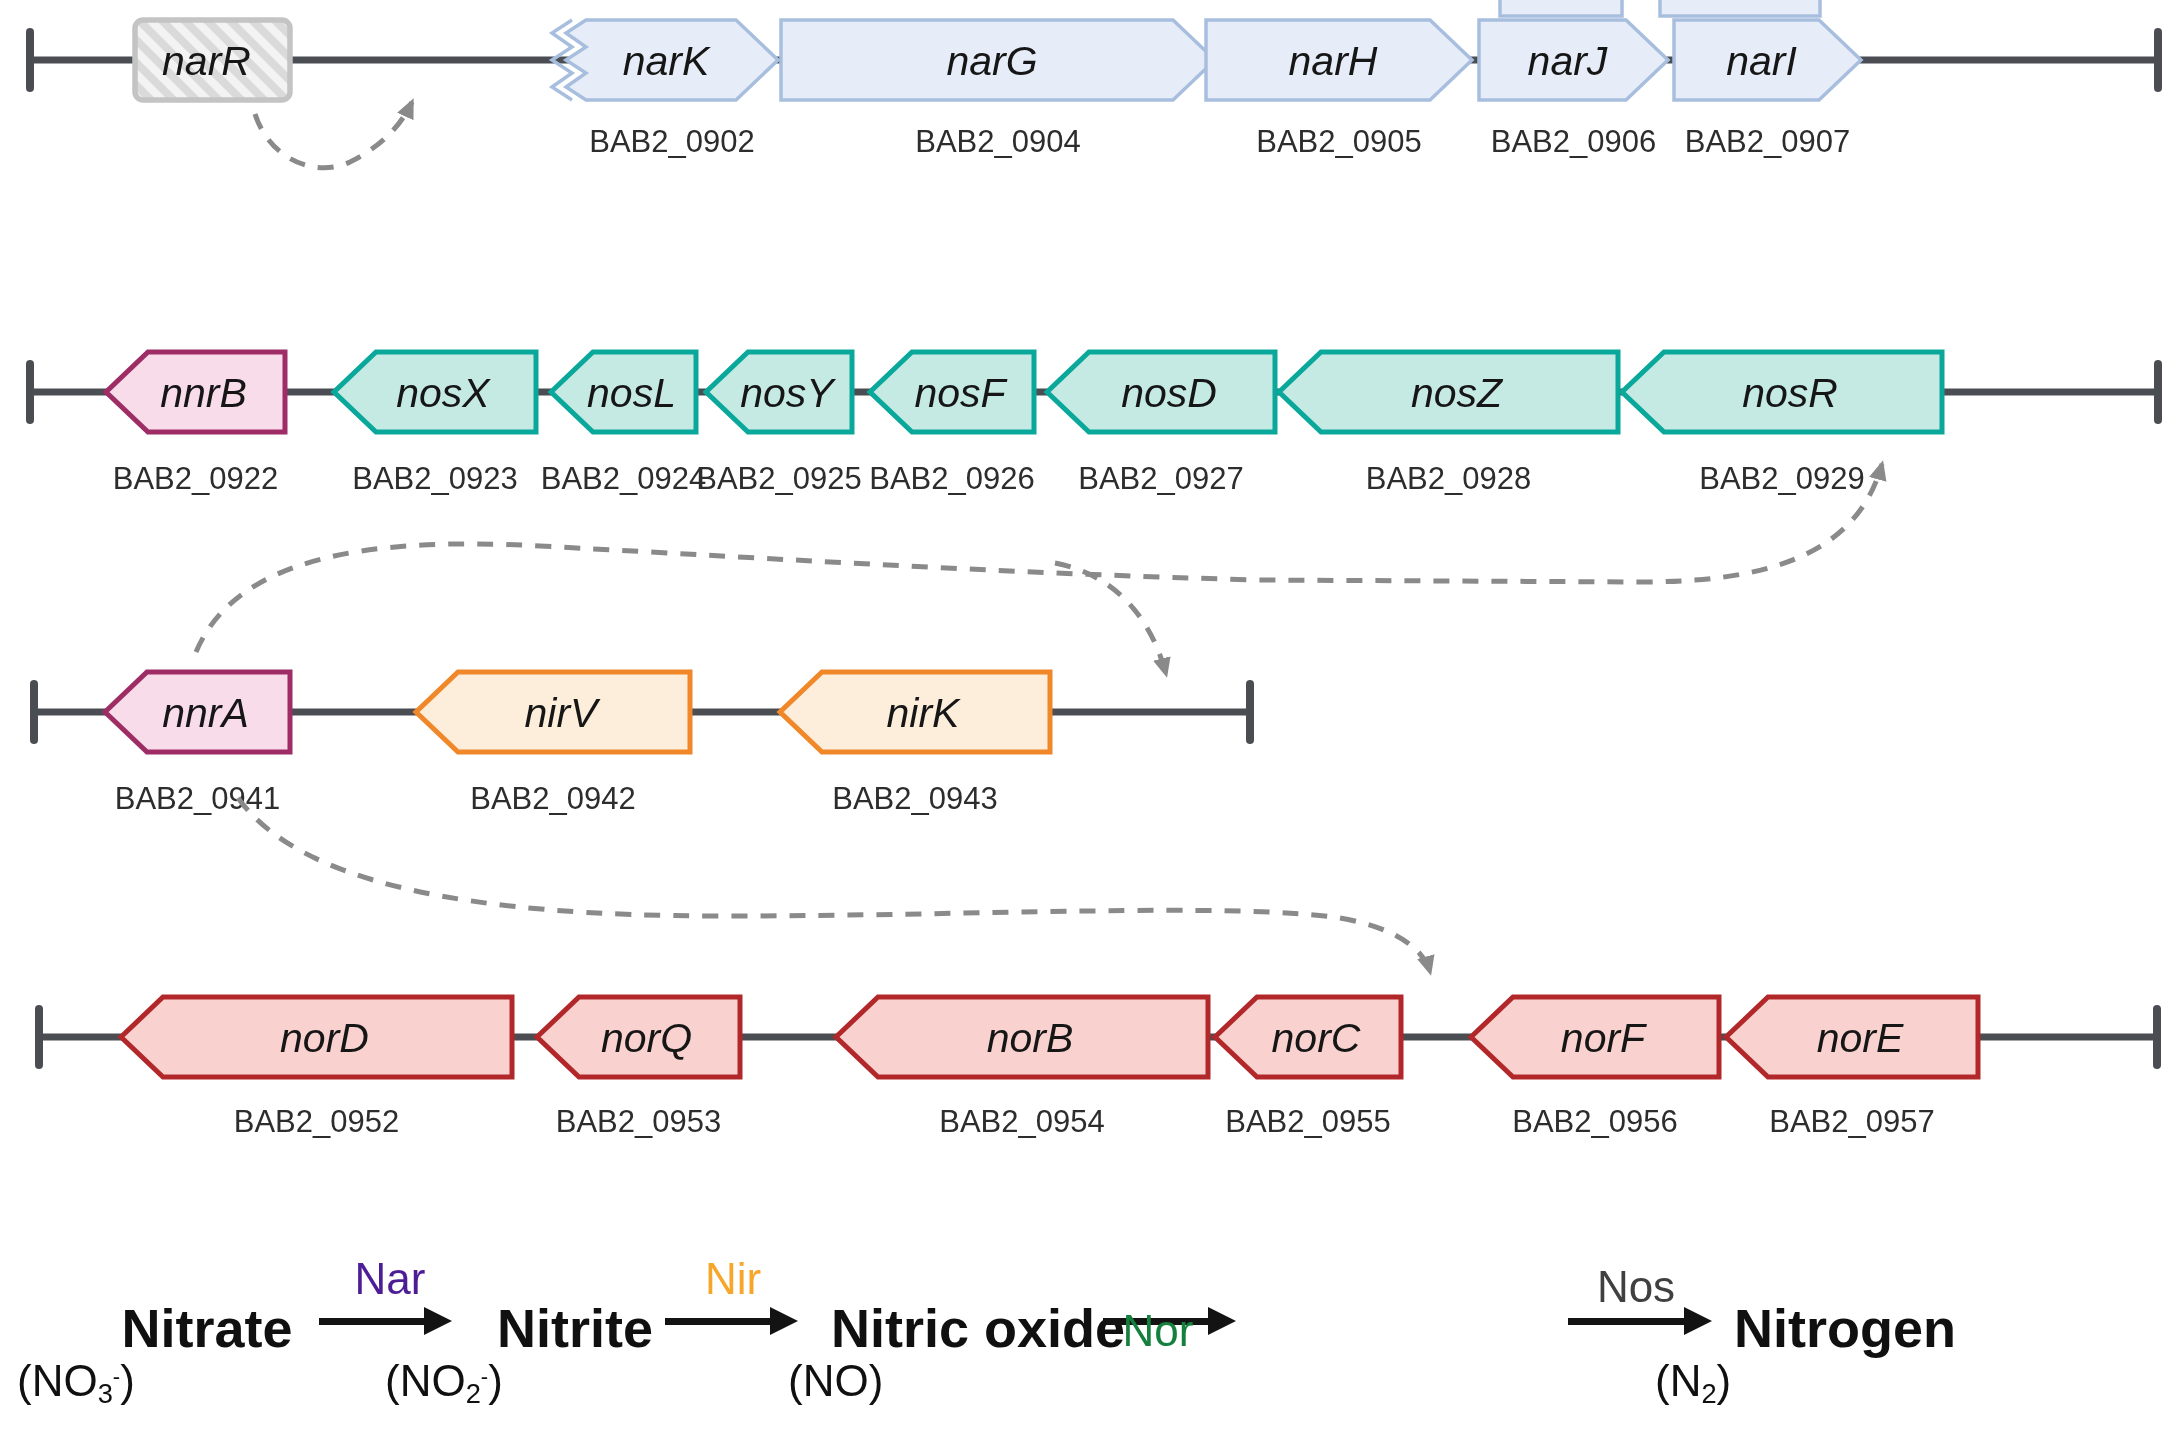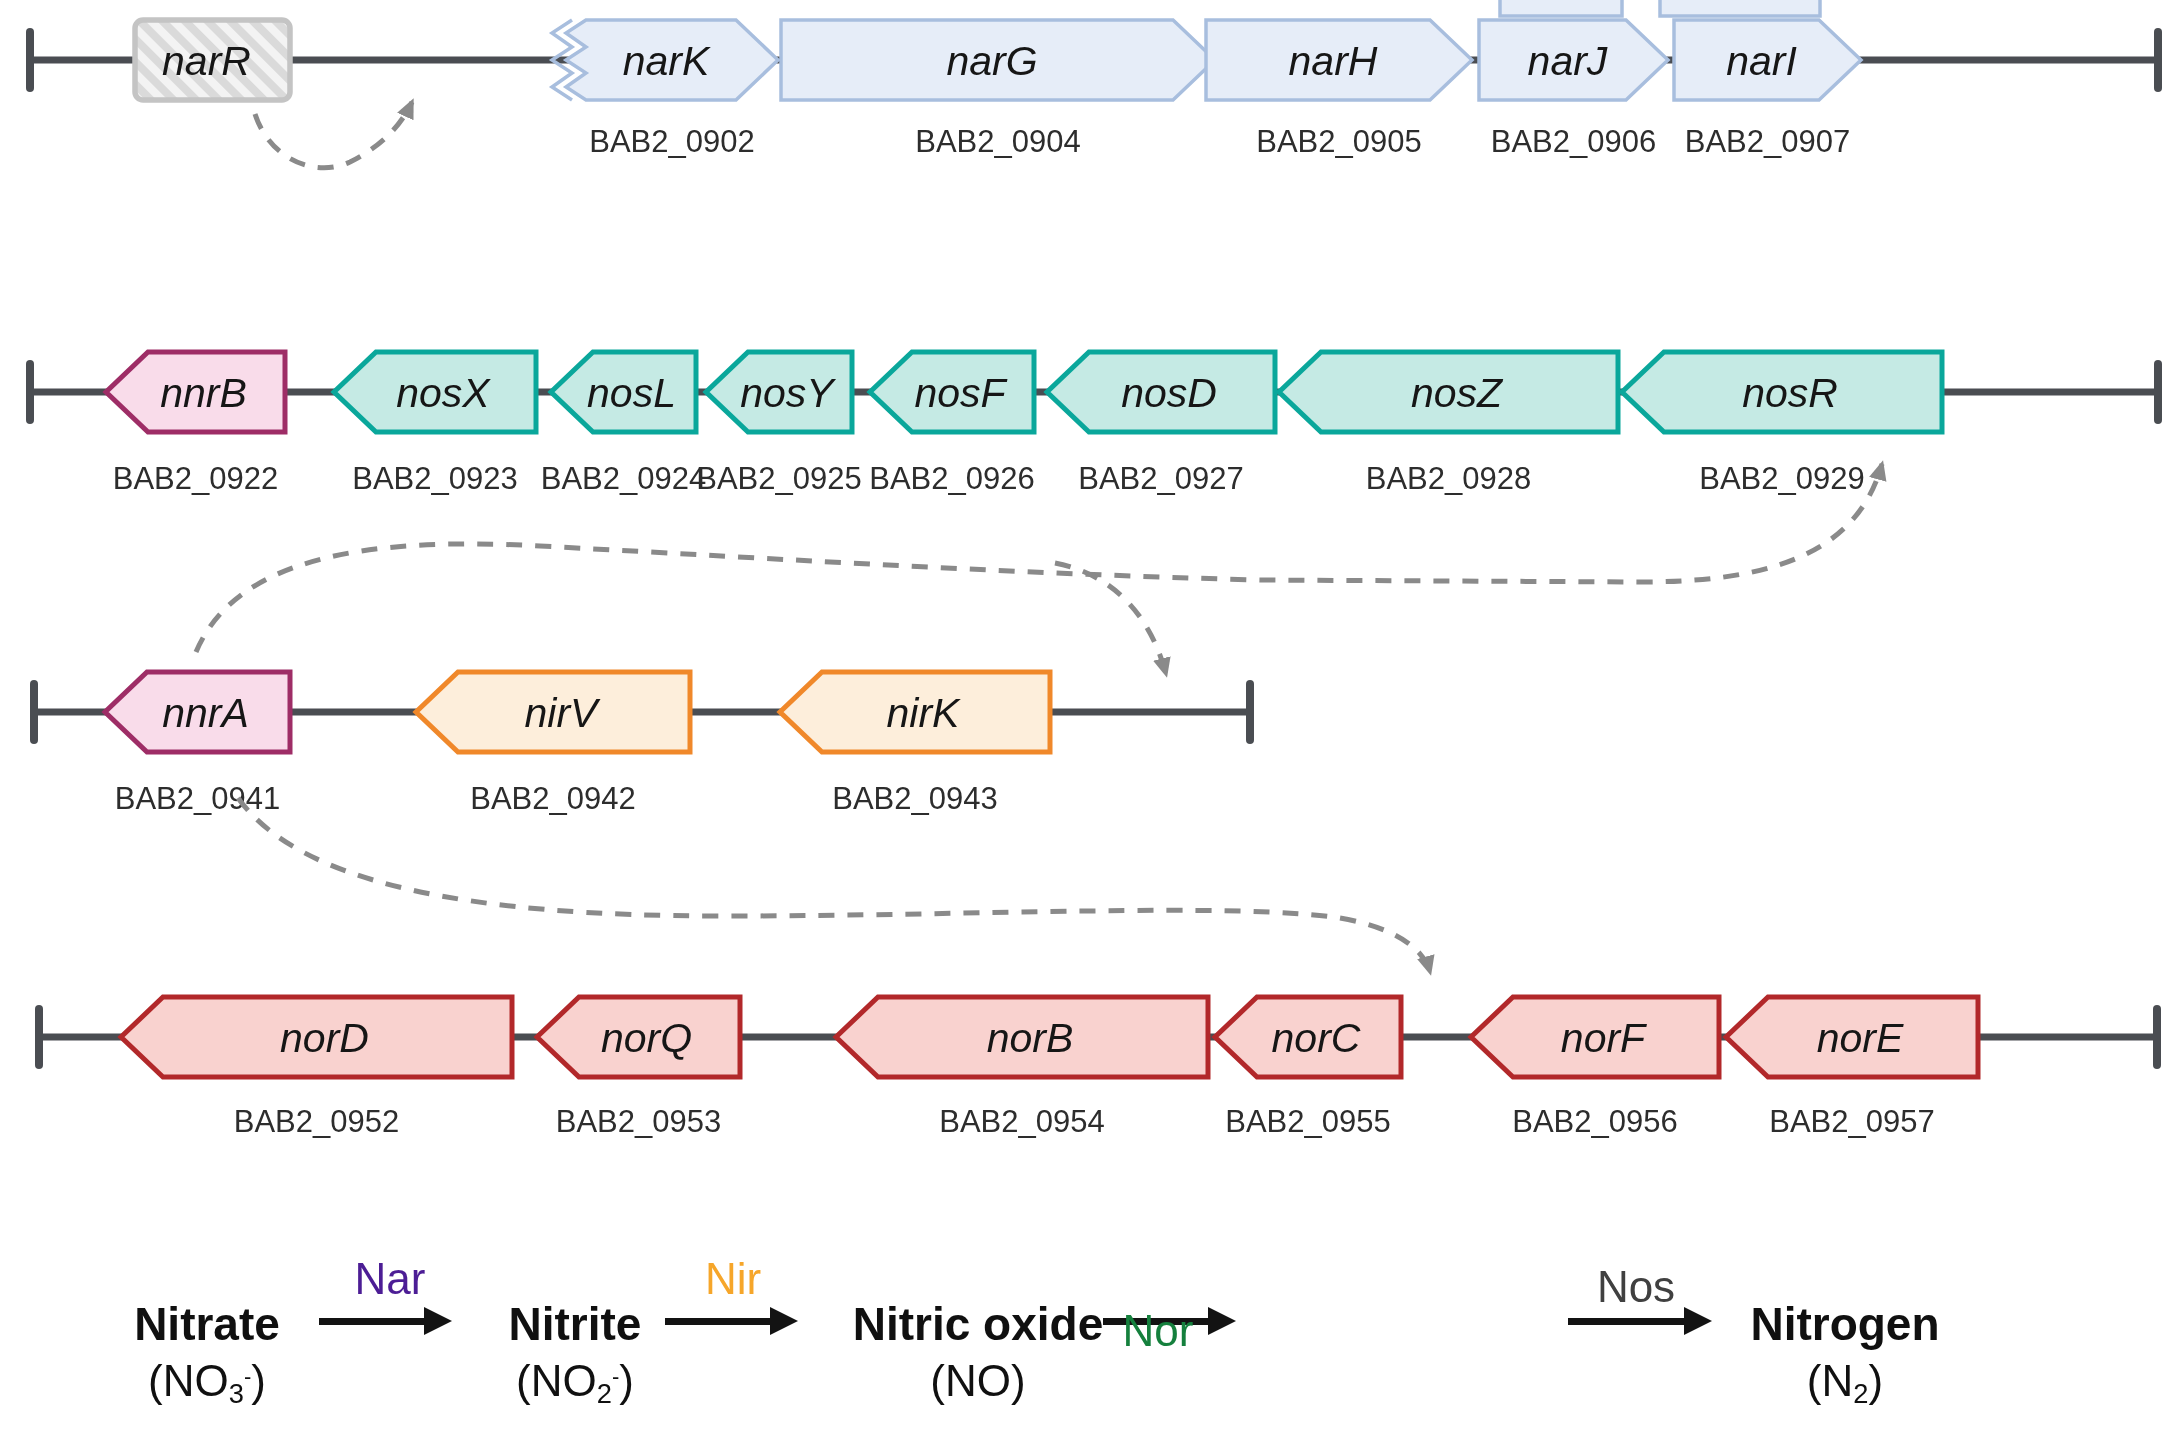--- a/index.html
+++ b/index.html
@@ -3,22 +3,22 @@
 <meta charset="utf-8">
 <style>
   html,body{margin:0;padding:0;background:#ffffff;}
   .stage{position:relative;width:2182px;height:1443px;background:#ffffff;overflow:hidden;
          font-family:"Liberation Sans",sans-serif;}
   svg text{font-family:"Liberation Sans",sans-serif;}
   .gene-label{font-style:italic;font-size:41px;fill:#161616;text-anchor:middle;}
   .locus-label{font-size:31px;fill:#2d2d2d;text-anchor:middle;}
   #pathway{position:absolute;left:0;top:0;width:100%;height:100%;pointer-events:none;}
   .compound{position:absolute;width:380px;text-align:center;}
-  .cname{font-weight:700;font-size:46px;color:#101010;line-height:1.05;}
-  .cformula{position:absolute;width:380px;text-align:center;font-size:44px;color:#101010;}
+  .cname{font-weight:700;font-size:54px;color:#101010;line-height:1.05;}
+  .cformula{position:absolute;width:380px;font-size:44px;color:#101010;}
   .cformula .sb{font-size:0.62em;vertical-align:-0.25em;}
   .cformula .sp{font-size:0.5em;vertical-align:0.55em;}
   .parrow{position:absolute;height:7px;background:#131313;}
   .parrow::after{content:'';position:absolute;right:-27px;top:-11px;width:0;height:0;
     border-left:28px solid #131313;border-top:14.5px solid transparent;border-bottom:14.5px solid transparent;}
   .enzyme{position:absolute;width:200px;text-align:center;font-size:44px;font-weight:400;}
 </style>
 </head>
 <body>
 

